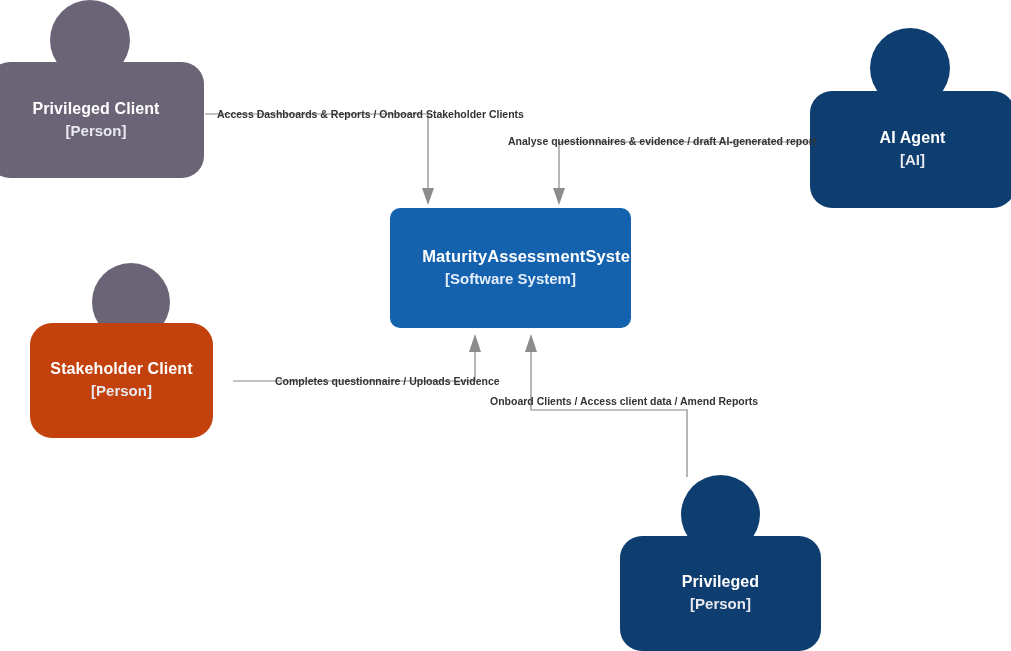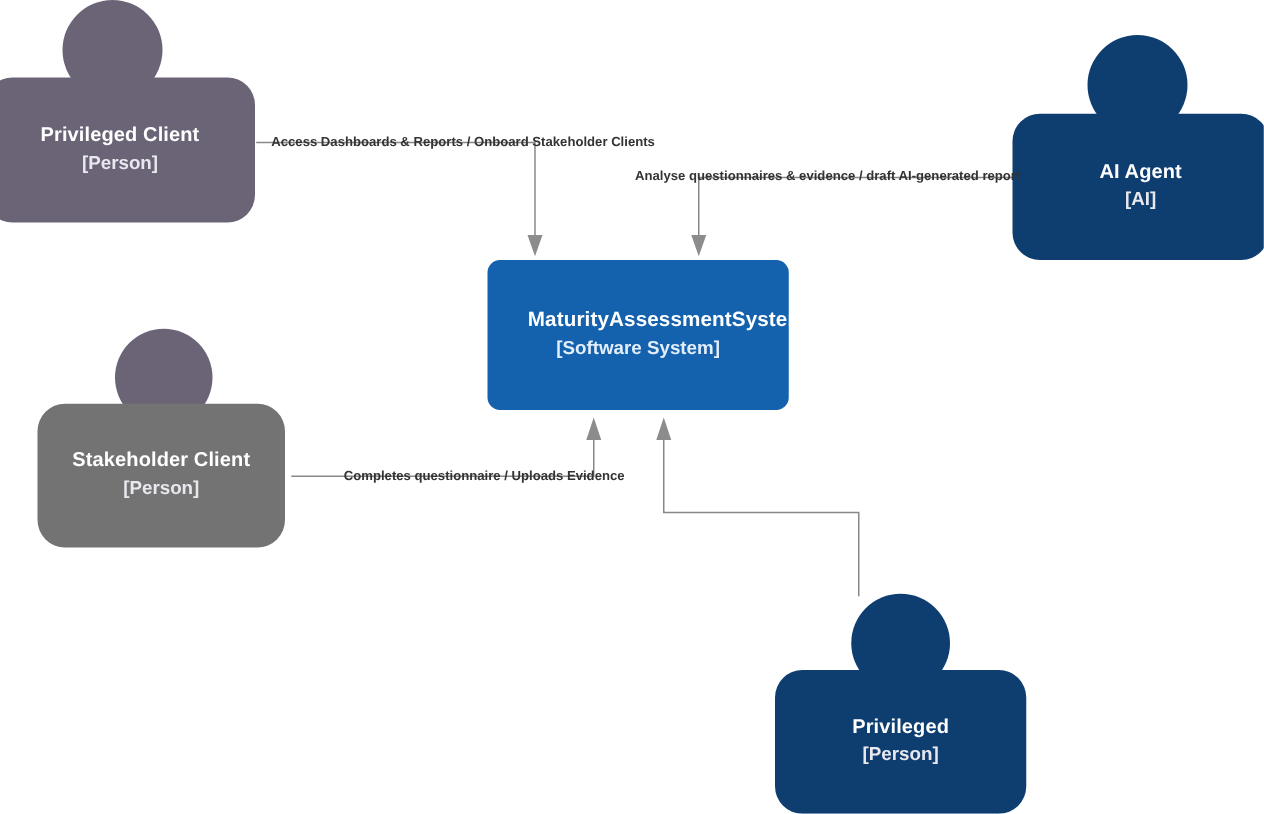--- a/index.html
+++ b/index.html
@@ -134,34 +134,35 @@
 
   <div class="node system-node" style="left:390px; top:208px; width:241px; height:120px;">
     <div class="body" style="left:0px; top:0px; width:241px; height:120px; background:#1461AD;">
       <div class="title">MaturityAssessmentSystem</div>
       <div class="subtitle">[Software System]</div>
     </div>
   </div>
 
   <div class="node person-node" style="left:30px; top:263px; width:204px; height:175px;">
     <div class="head" style="left:62px; top:0px; width:78px; height:78px; background:#6B6477;"></div>
-    <div class="body" style="left:0px; top:60px; width:198px; height:115px; background:#737373;">
+    <div class="body" style="left:0px; top:60px; width:183px; height:115px; background:#c2410c;">
       <div class="title">Stakeholder Client</div>
       <div class="subtitle">[Person]</div>
     </div>
   </div>
 
   <div class="node person-node" style="left:620px; top:475px; width:202px; height:176px;">
     <div class="head" style="left:61px; top:0px; width:79px; height:79px; background:#0E3D70;"></div>
     <div class="body" style="left:0px; top:61px; width:201px; height:115px; background:#0E3D70;">
       <div class="title">Privileged</div>
       <div class="subtitle">[Person]</div>
     </div>
   </div>
 
   <div class="edge-label" style="left:217px; top:108px;">Access Dashboards &amp; Reports / Onboard Stakeholder Clients</div>
 
   <div class="edge-label" style="left:508px; top:135px;">Analyse questionnaires &amp; evidence / draft AI-generated report</div>
 
   <div class="edge-label" style="left:275px; top:375px;">Completes questionnaire / Uploads Evidence</div>
 
+  <div class="edge-label" style="left:490px; top:395px;">Onboard Clients / Access client data / Amend Reports</div>
 
 </div>
 
 </body></html>

